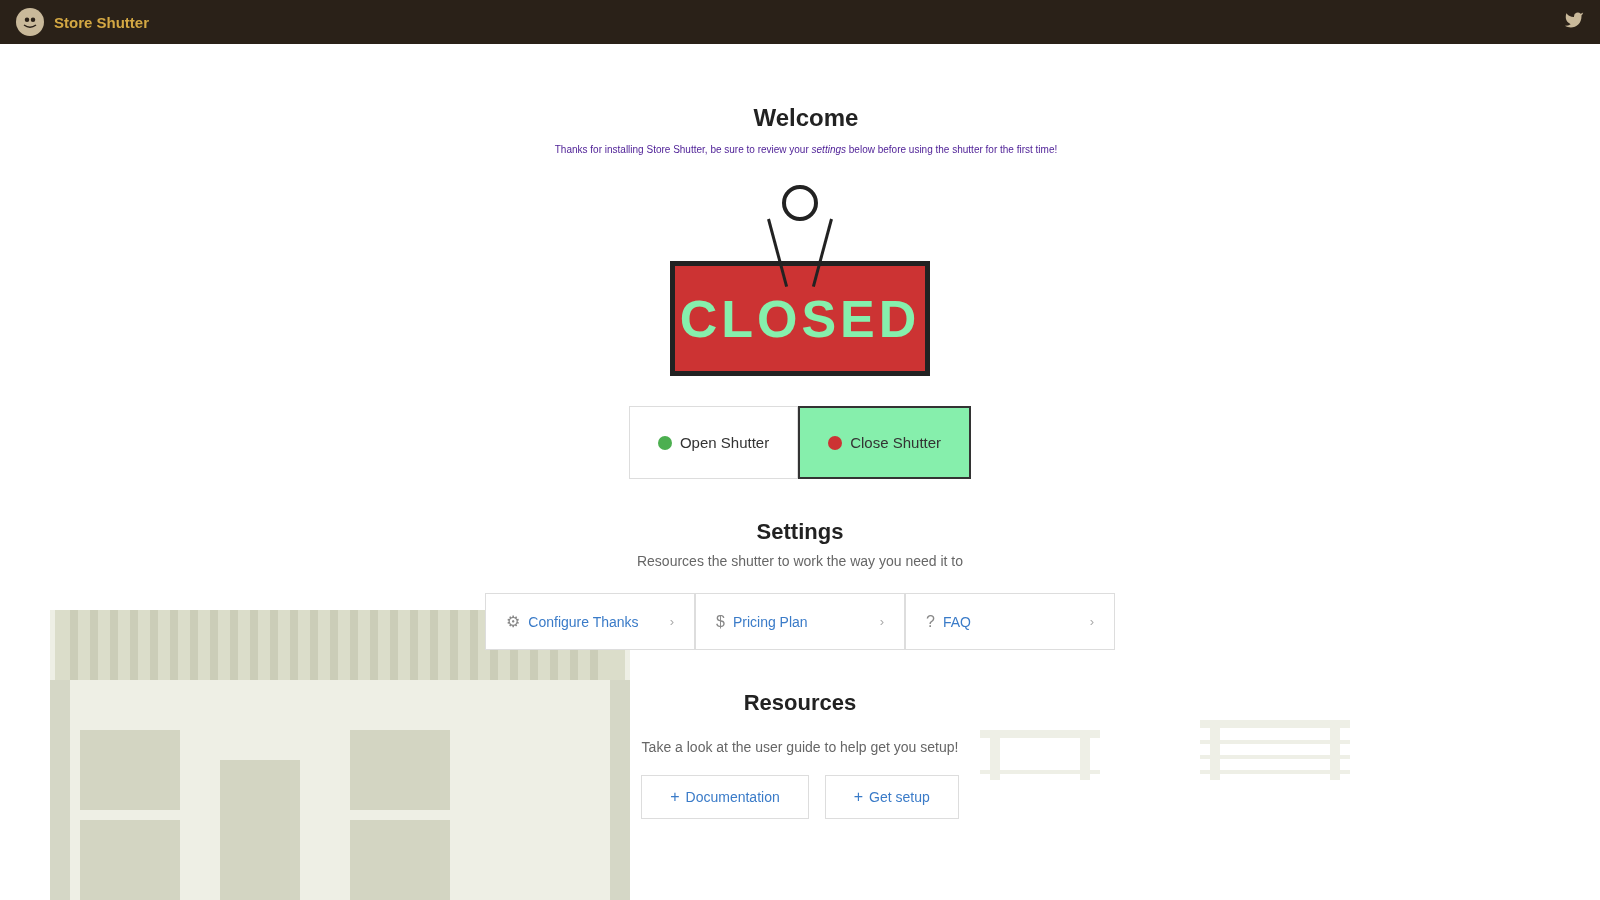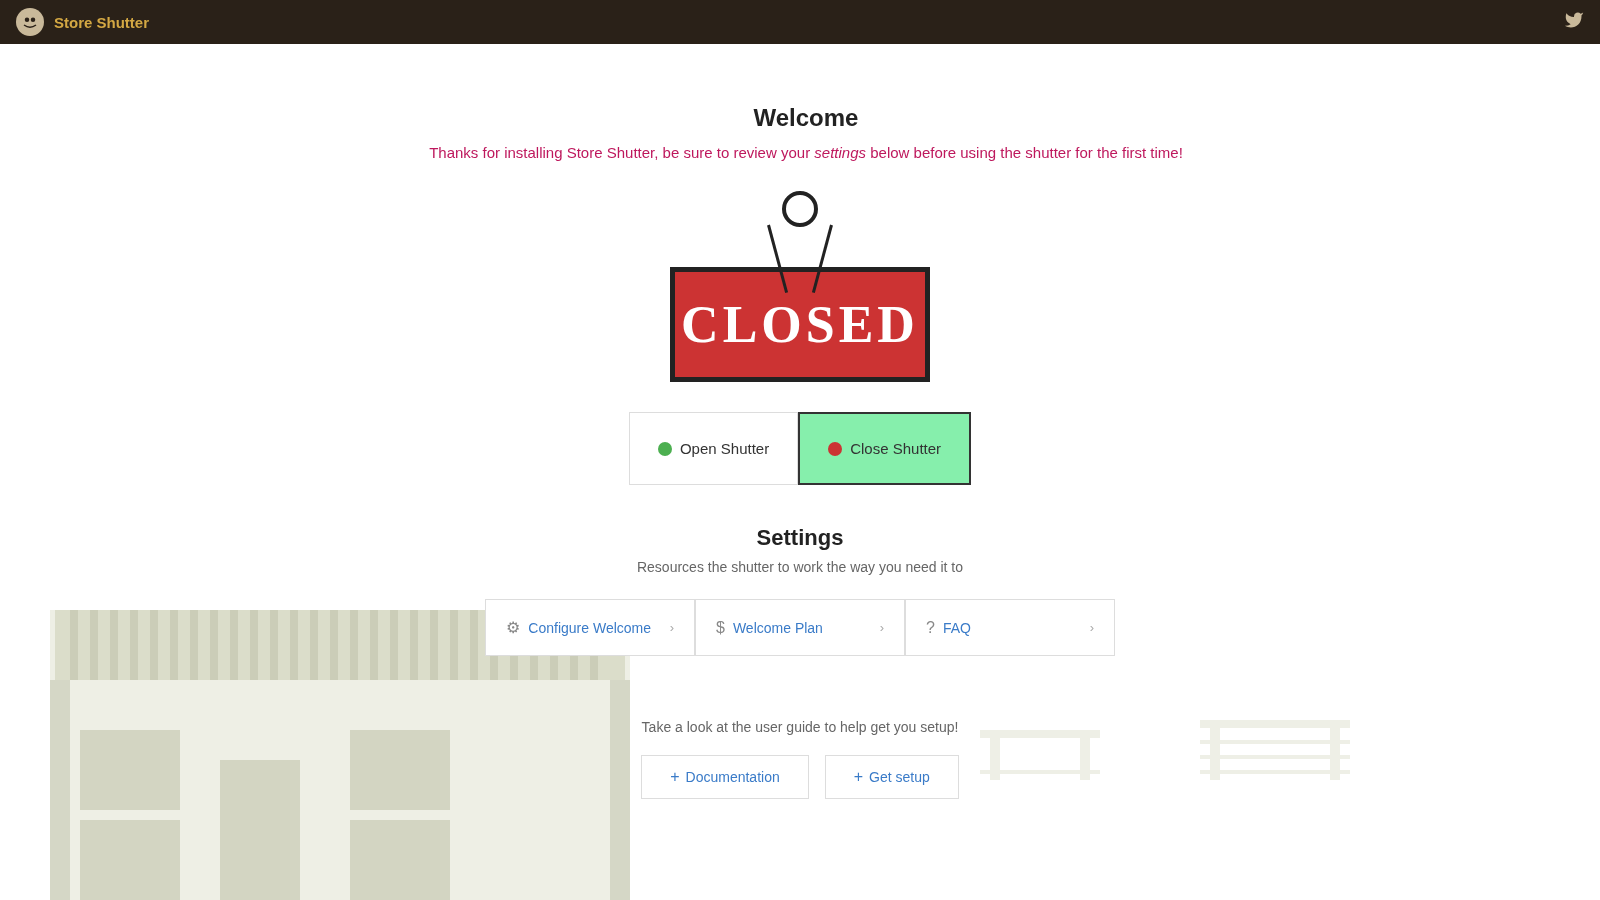--- a/index.html
+++ b/index.html
@@ -36,21 +36,21 @@
     }
 
     
     .welcome-section {
       text-align: center;
       z-index: 1;
       position: relative;
       margin-left: 12px;
     }
     .welcome-title { font-size: 24px; font-weight: 700; color: #222; margin-bottom: 12px; }
-    .welcome-subtitle { font-size: 15px; color: #be185d; }
+    .welcome-subtitle { font-size: 10px; color: #4c1d95; }
     .welcome-subtitle em { font-style: italic; }
 
     
     .sign-container {
       position: relative;
       z-index: 1;
       margin: 30px 0 30px;
       display: flex;
       flex-direction: column;
       align-items: center;
@@ -90,25 +90,24 @@
       width: 260px;
       height: 115px;
       background: #cc3333;
       border: 5px solid #222;
       display: flex;
       align-items: center;
       justify-content: center;
       margin-top: -28px;
     }
     .sign-text {
-      color: #ffffff;
+      color: #86efac;
       font-size: 52px;
       font-weight: 800;
       letter-spacing: 4px;
-      font-family: Liberation Serif, serif;
     }
 
     
     .shutter-buttons {
       display: flex;
       gap: 0;
       z-index: 1;
       position: relative;
       margin-bottom: 40px;
     }
@@ -341,37 +340,38 @@
       <span>Close Shutter</span>
     </button>
   </div>
 
   <div class="settings-section">
     <h2 class="settings-title">Settings</h2>
     <p class="settings-subtitle">Resources the shutter to work the way you need it to</p>
     <div class="settings-cards">
       <div class="settings-card">
         <span class="card-icon">⚙</span>
-        <span>Configure Welcome</span>
+        <span>Configure Thanks</span>
         <span class="card-chevron">›</span>
       </div>
       <div class="settings-card">
         <span class="card-icon">$</span>
-        <span>Welcome Plan</span>
+        <span>Pricing Plan</span>
         <span class="card-chevron">›</span>
       </div>
       <div class="settings-card">
         <span class="card-icon">?</span>
         <span>FAQ</span>
         <span class="card-chevron">›</span>
       </div>
     </div>
   </div>
 
   <div class="resources-section">
+    <h2 class="resources-title">Resources</h2>
     <p class="resources-subtitle">Take a look at the user guide to help get you setup!</p>
     <div class="resource-buttons">
       <button class="resource-btn">
         <span class="resource-plus">+</span>
         <span>Documentation</span>
       </button>
       <button class="resource-btn">
         <span class="resource-plus">+</span>
         <span>Get setup</span>
       </button>

